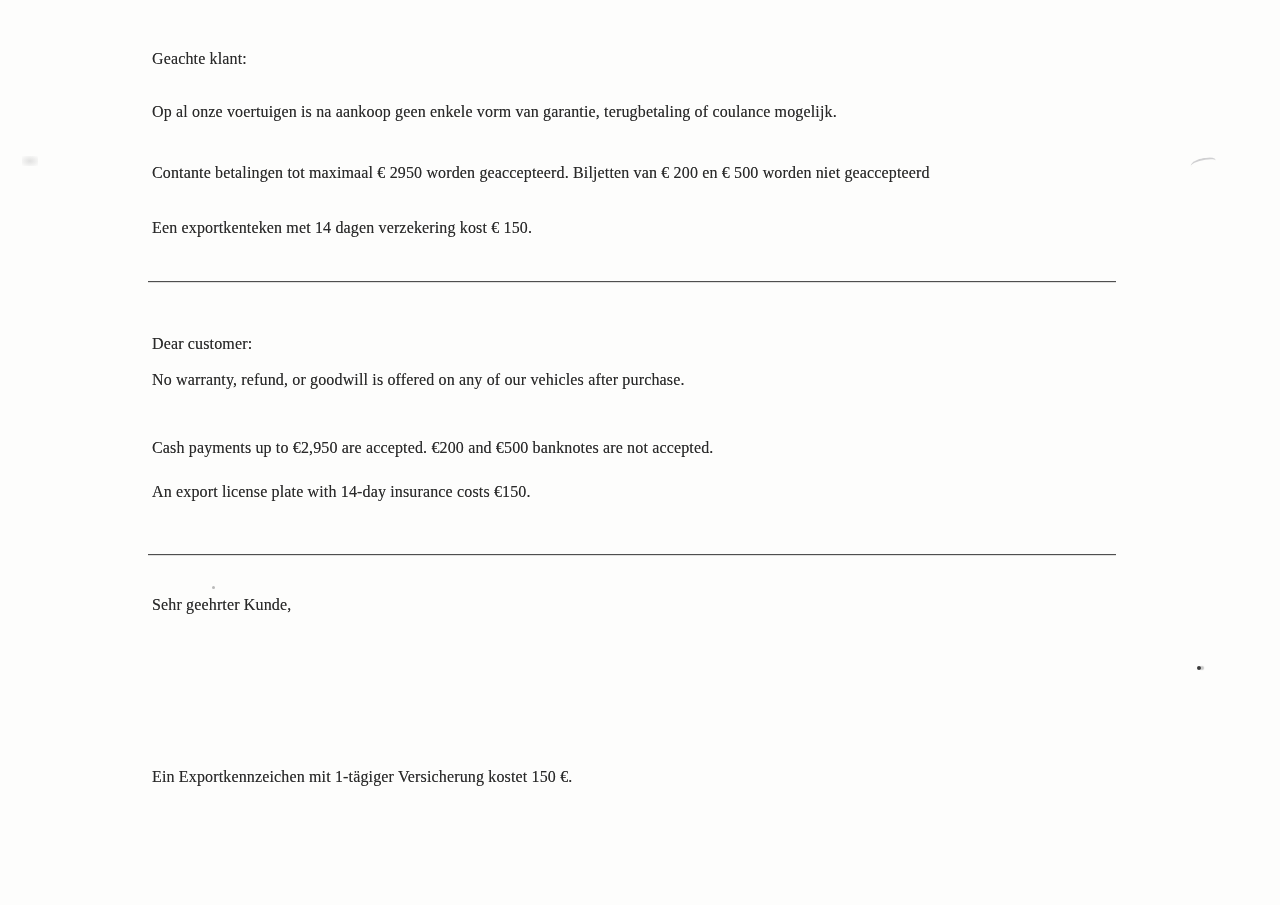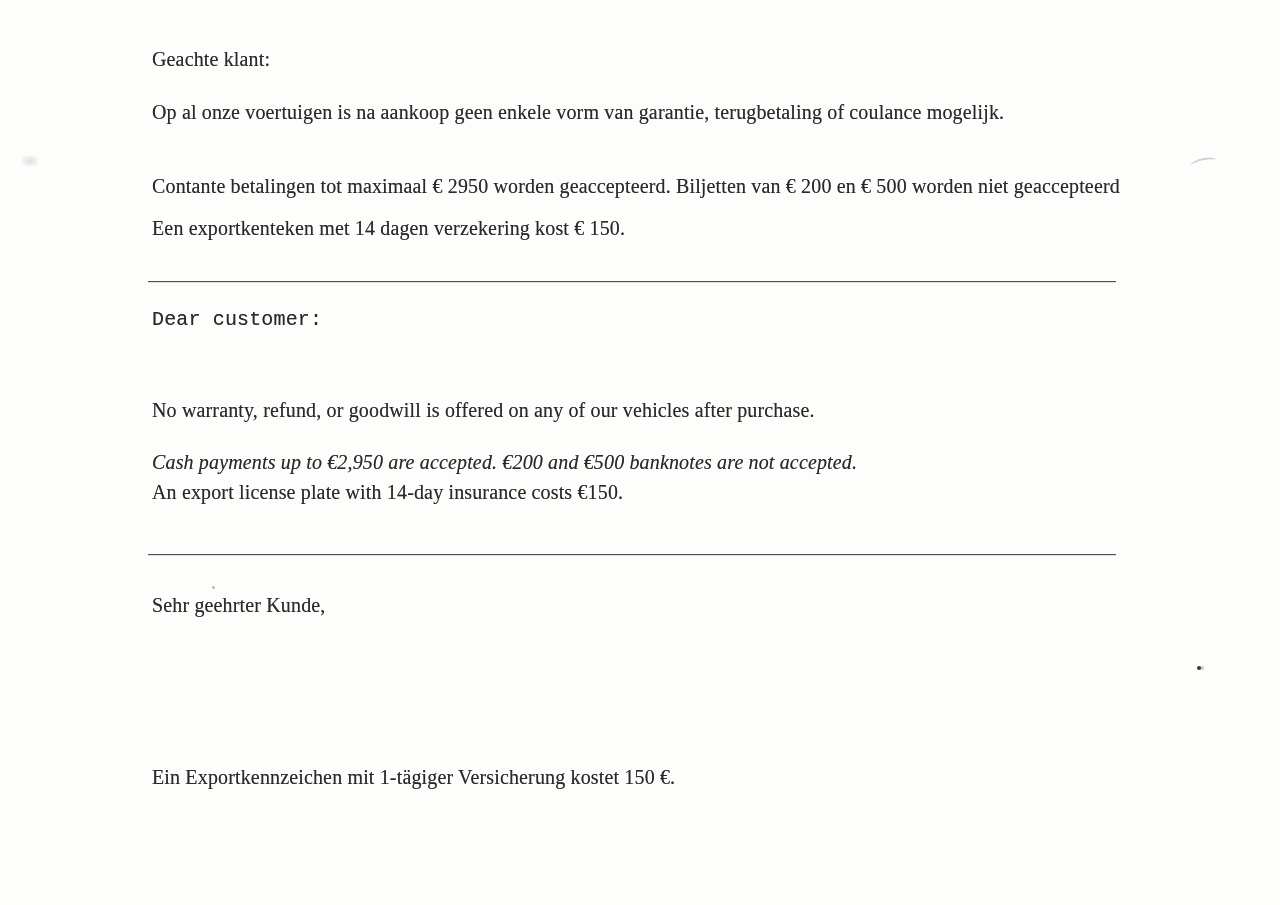--- a/index.html
+++ b/index.html
@@ -15,34 +15,34 @@
     width: 1280px;
     height: 905px;
     background: #fdfdfc;
     font-family: "Liberation Serif", "DejaVu Serif", serif;
     color: #2a2a2a;
   }
   .line {
     position: absolute;
     left: 152px;
     margin: 0;
-    font-size: 20px;
+    font-size: 16px;
     line-height: 24px;
     white-space: nowrap;
     letter-spacing: 0.15px;
     text-shadow: 0 0 0.5px rgba(45,45,45,0.55);
   }
   
   .l-nl-greet { top: 47px; }
   .l-nl-p1    { top: 100px; }
-  .l-nl-p2    { top: 174px; }
+  .l-nl-p2    { top: 161px; }
   .l-nl-p3    { top: 216px; }
-  .l-en-greet { top: 308px; font-family: Liberation Mono, monospace; }
-  .l-en-p1    { top: 398px; text-align: right; }
-  .l-en-p2    { top: 450px; font-style: italic; }
+  .l-en-greet { top: 332px; }
+  .l-en-p1    { top: 368px; text-align: right; }
+  .l-en-p2    { top: 436px; }
   .l-en-p3    { top: 480px; }
   .l-de-greet { top: 593px; text-align: right; }
   .l-de-p1    { top: 652px; }
   .l-de-p2    { top: 707px; }
   .l-de-p3    { top: 765px; }
 
   .divider {
     position: absolute;
     left: 148px;
     width: 968px;

